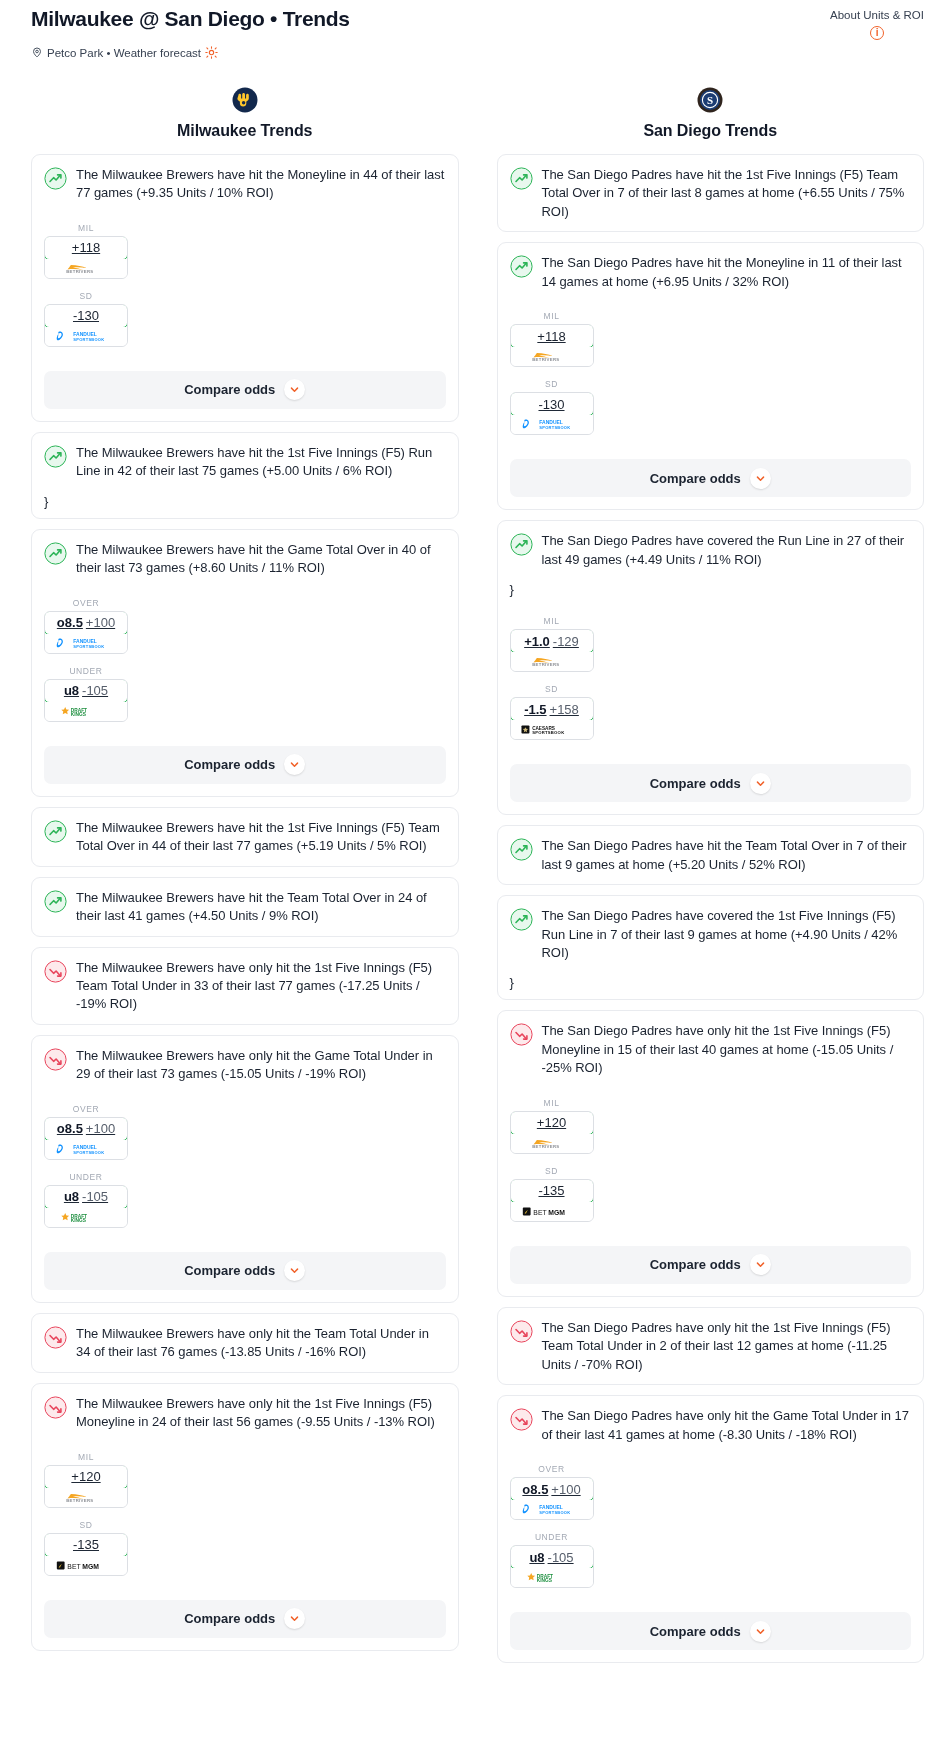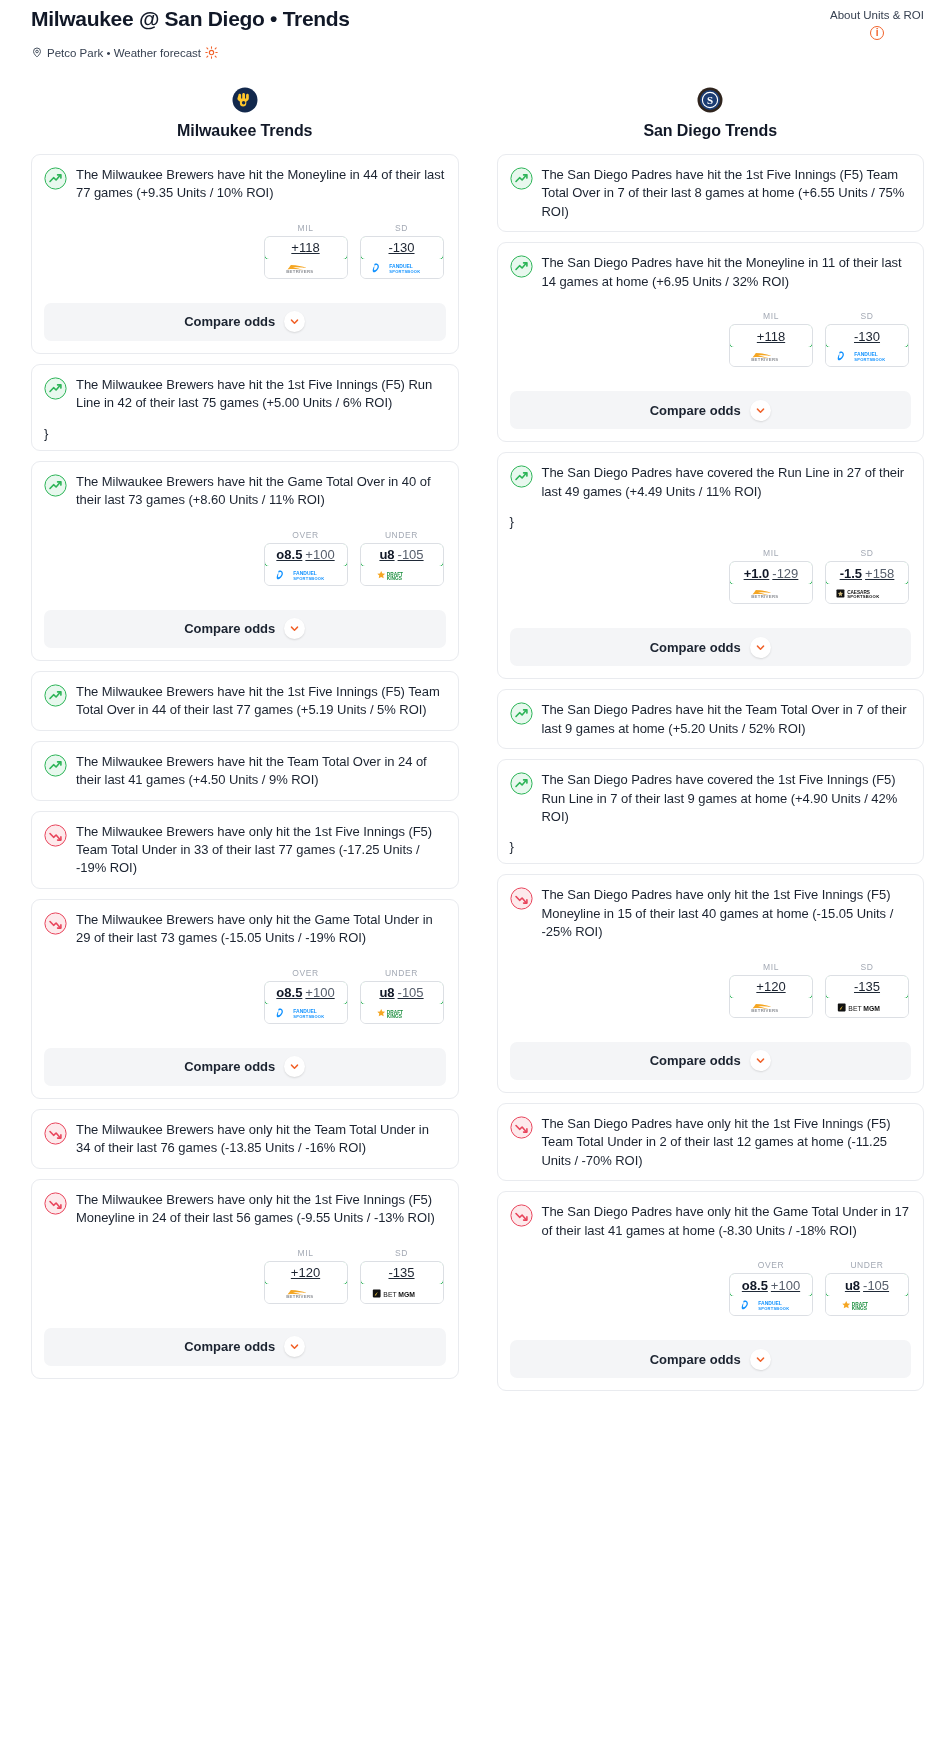--- a/index.html
+++ b/index.html
@@ -56,21 +56,21 @@
   .card-body { padding: 11px 12px 10px 12px; }
   .trend-head { display: flex; gap: 9px; align-items: flex-start; }
   .trend-icon { width: 23px; height: 23px; flex: none; margin-top: 1px; }
   .trend-text {
     font-size: 13px; line-height: 1.42; color: #1b2330;
     letter-spacing: -0.05px;
   }
   .stray { font-size: 13px; color: #1b2330; margin-top: 14px; line-height: 1; }
 
   
-  .odds-wrap { display: flex; justify-content: flex-end; gap: 12px; margin-top: 20px; padding-right: 2px; }
+  .odds-wrap { display: flex; justify-content: flex-end; gap: 12px; margin-top: 20px; padding-right: 2px; flex-direction: column; }
   .odds-col { width: 84px; }
   .odds-label {
     font-size: 8.5px; color: #a3a9b4; text-align: center;
     letter-spacing: 0.6px; margin-bottom: 3px; font-weight: 400;
   }
   .odds-box {
     border: 1px solid #dcdfe4; border-radius: 6px; overflow: hidden; background: #fff; text-decoration: underline;
   }
   .odds-price {
     border: 1px solid #2cb457; border-radius: 5px;

